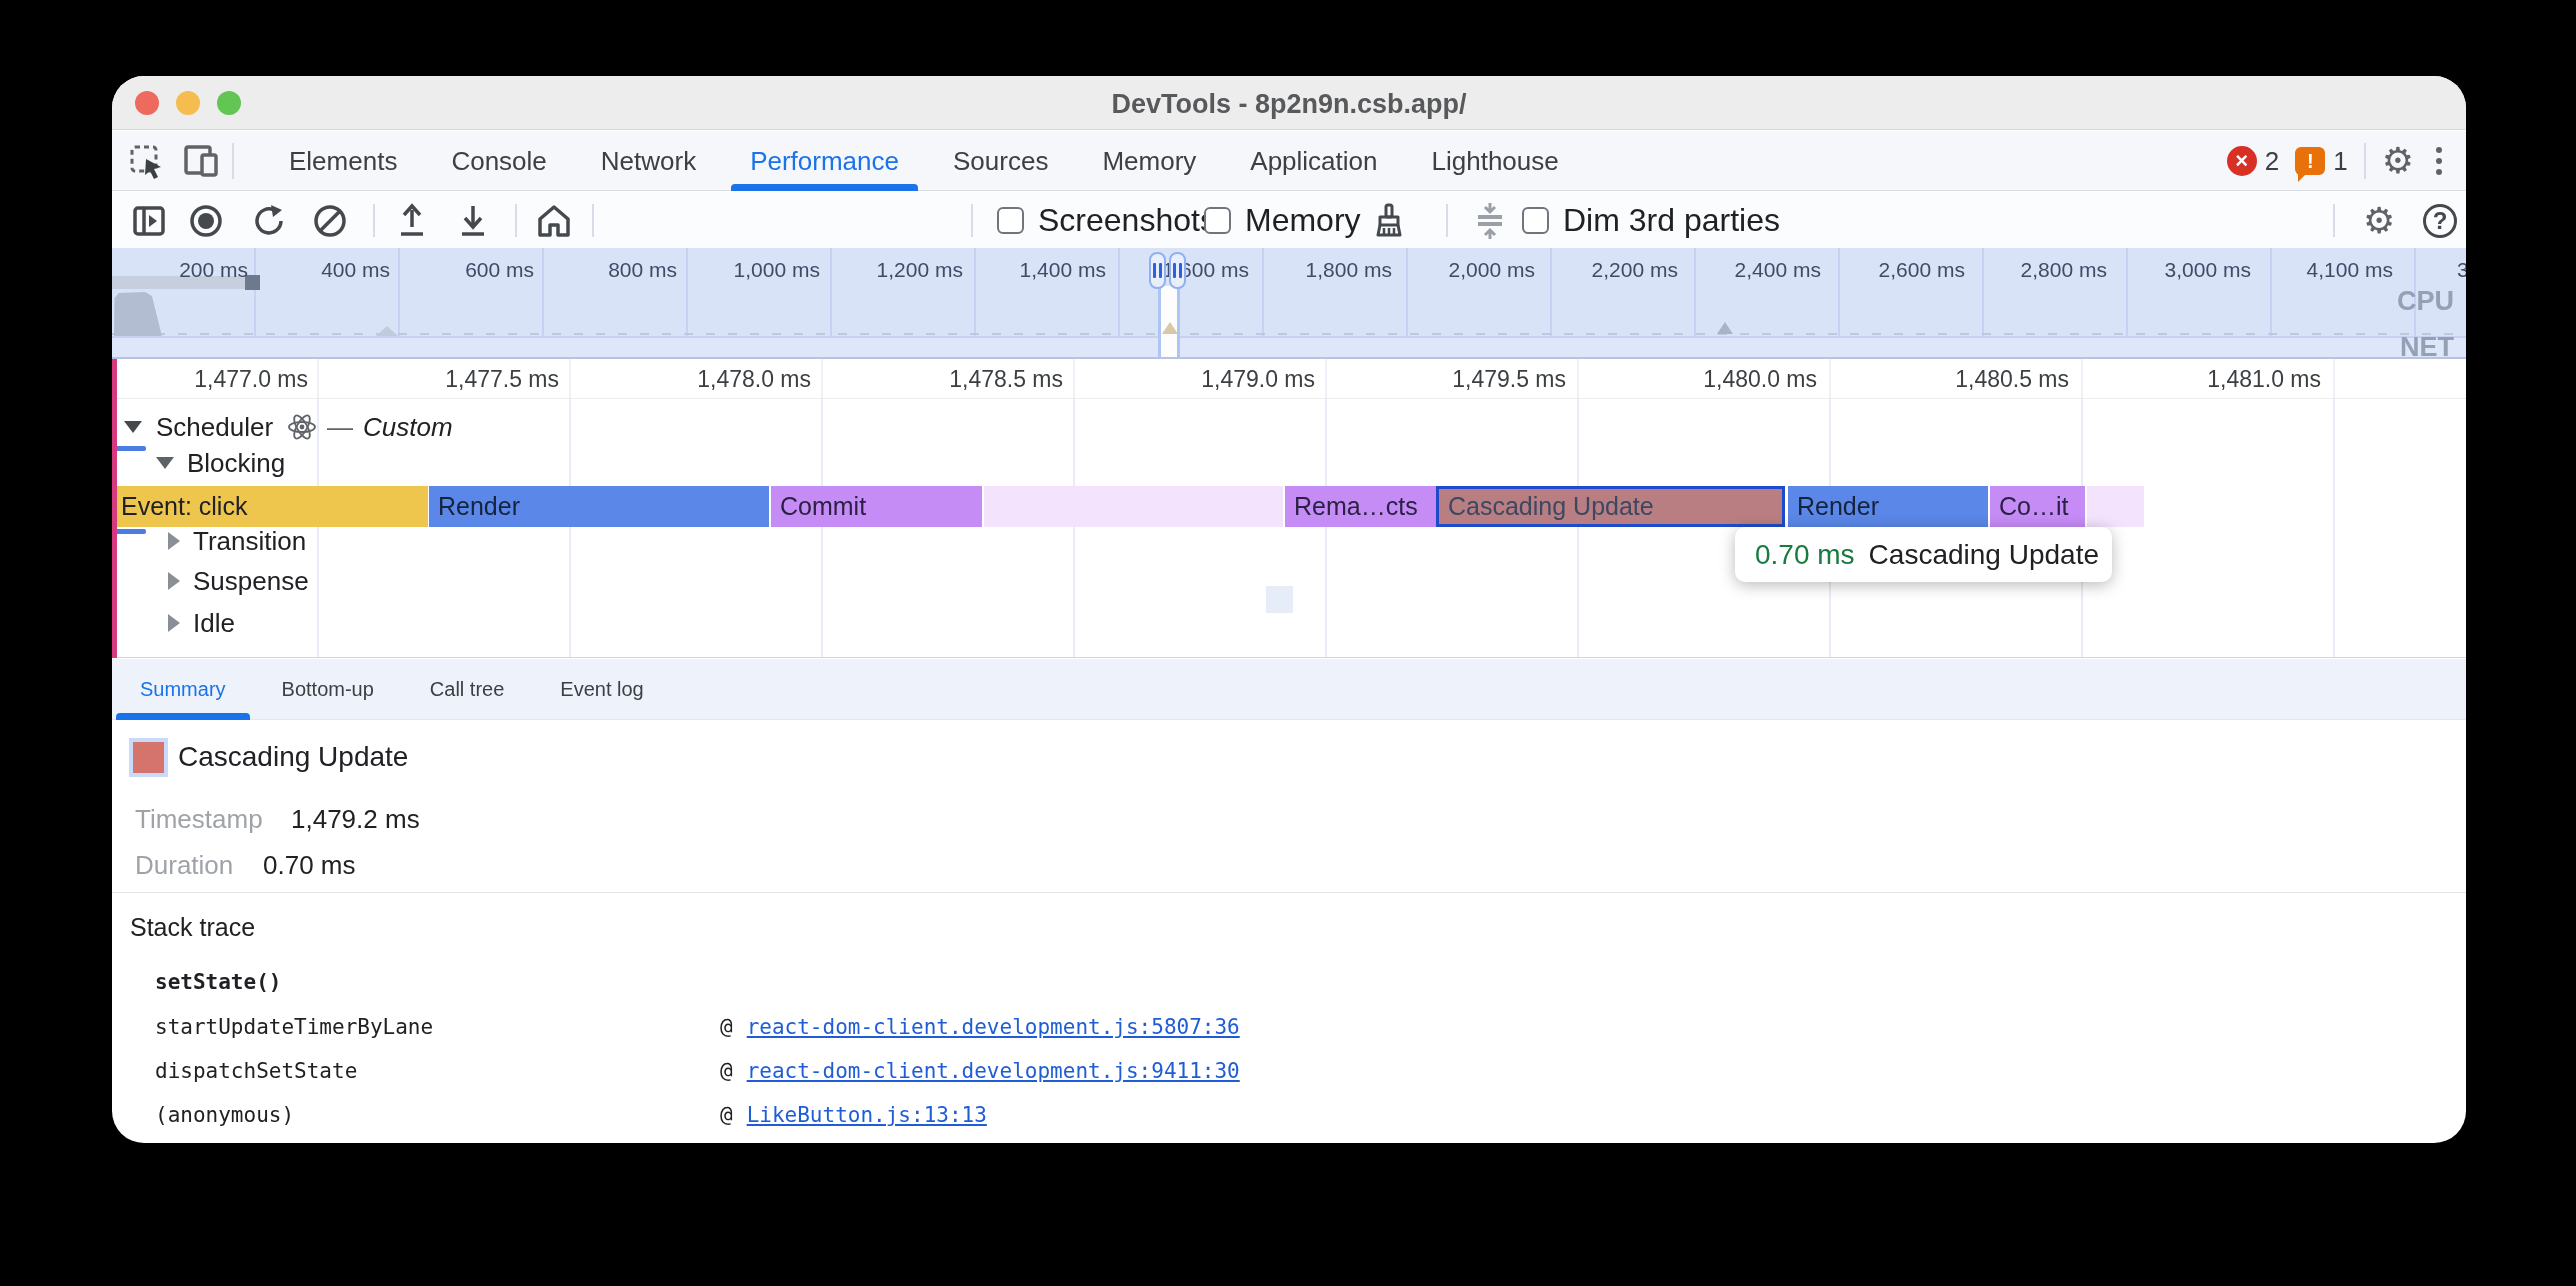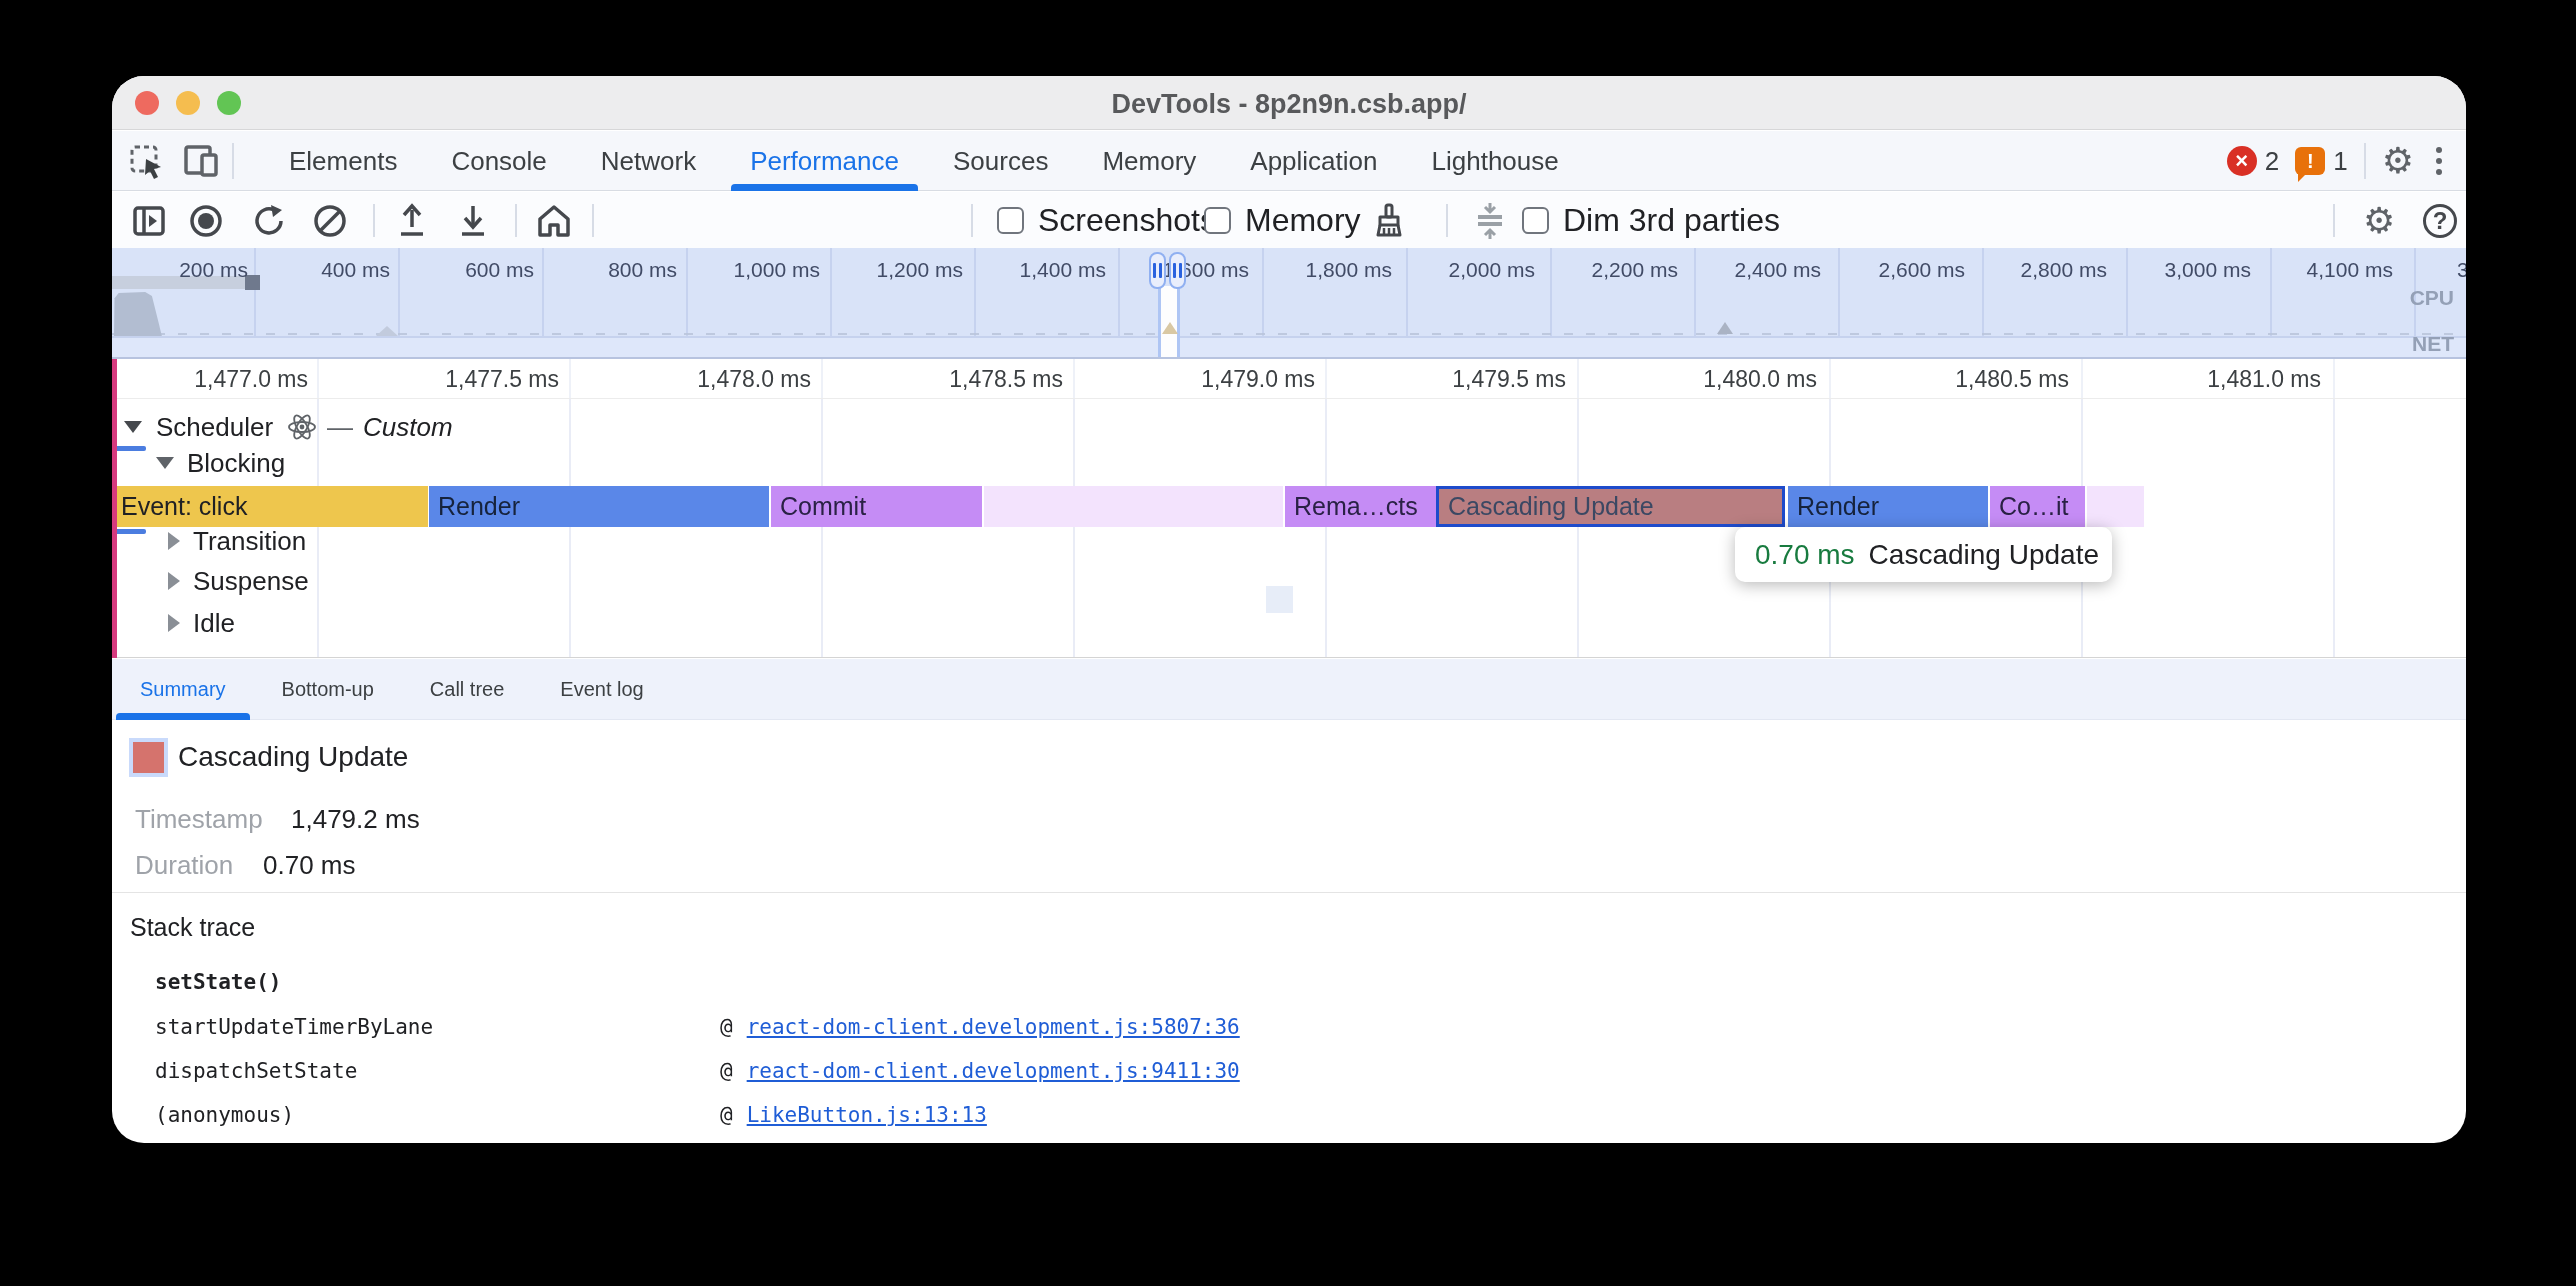--- a/index.html
+++ b/index.html
@@ -49,21 +49,21 @@
   .caret { font-size:20px; color:#45484d; margin-left:46px; }
   .pt-div { position:absolute; top:12px; width:2px; height:33px; background:#d7dce6; }
 
   
   .minimap { position:absolute; left:0; top:172px; right:0; height:111px; background:#d9e3f8;
              border-bottom:2px solid #b7c3df; overflow:hidden; }
   .mm-grid { position:absolute; inset:0;
              background:repeating-linear-gradient(90deg, transparent 0 142px, #c6d2ef 142px 144px, transparent 144px 143px); }
   .mm-tick { position:absolute; top:8px; width:110px; height:28px; line-height:28px; text-align:right;
              font-size:21px; color:#414b66; }
-  .mm-side { position:absolute; right:12px; font-size:21px; font-weight:700; color:#94a0b6; }
+  .mm-side { position:absolute; right:12px; font-size:27px; font-weight:700; color:#94a0b6; }
   .net-band { position:absolute; left:0; right:0; top:88px; height:23px; background:#dee7fa;
               border-top:2px solid #c6d2ee; }
   .cpu-mound { position:absolute; left:2px; top:44px; width:52px; height:44px; background:#b2bdd1;
                clip-path:polygon(0 100%, 1% 14%, 9% 2%, 60% 0, 73% 9%, 85% 66%, 92% 100%); }
   .cpu-bump { position:absolute; left:264px; top:78px; width:22px; height:10px; background:#c2cbdd;
               clip-path:polygon(0 100%, 50% 0, 100% 100%); }
   .net-reqbar { position:absolute; left:0; top:28px; width:134px; height:13px; background:#c7cfde; }
   .net-reqbar-dark { position:absolute; left:133px; top:27px; width:15px; height:15px; background:#6f798d; }
   .mm-dashline { position:absolute; left:0; right:0; top:85px; height:2px; opacity:.85;
                  background:repeating-linear-gradient(90deg, #b9c4da 0 9px, transparent 9px 22px); }

